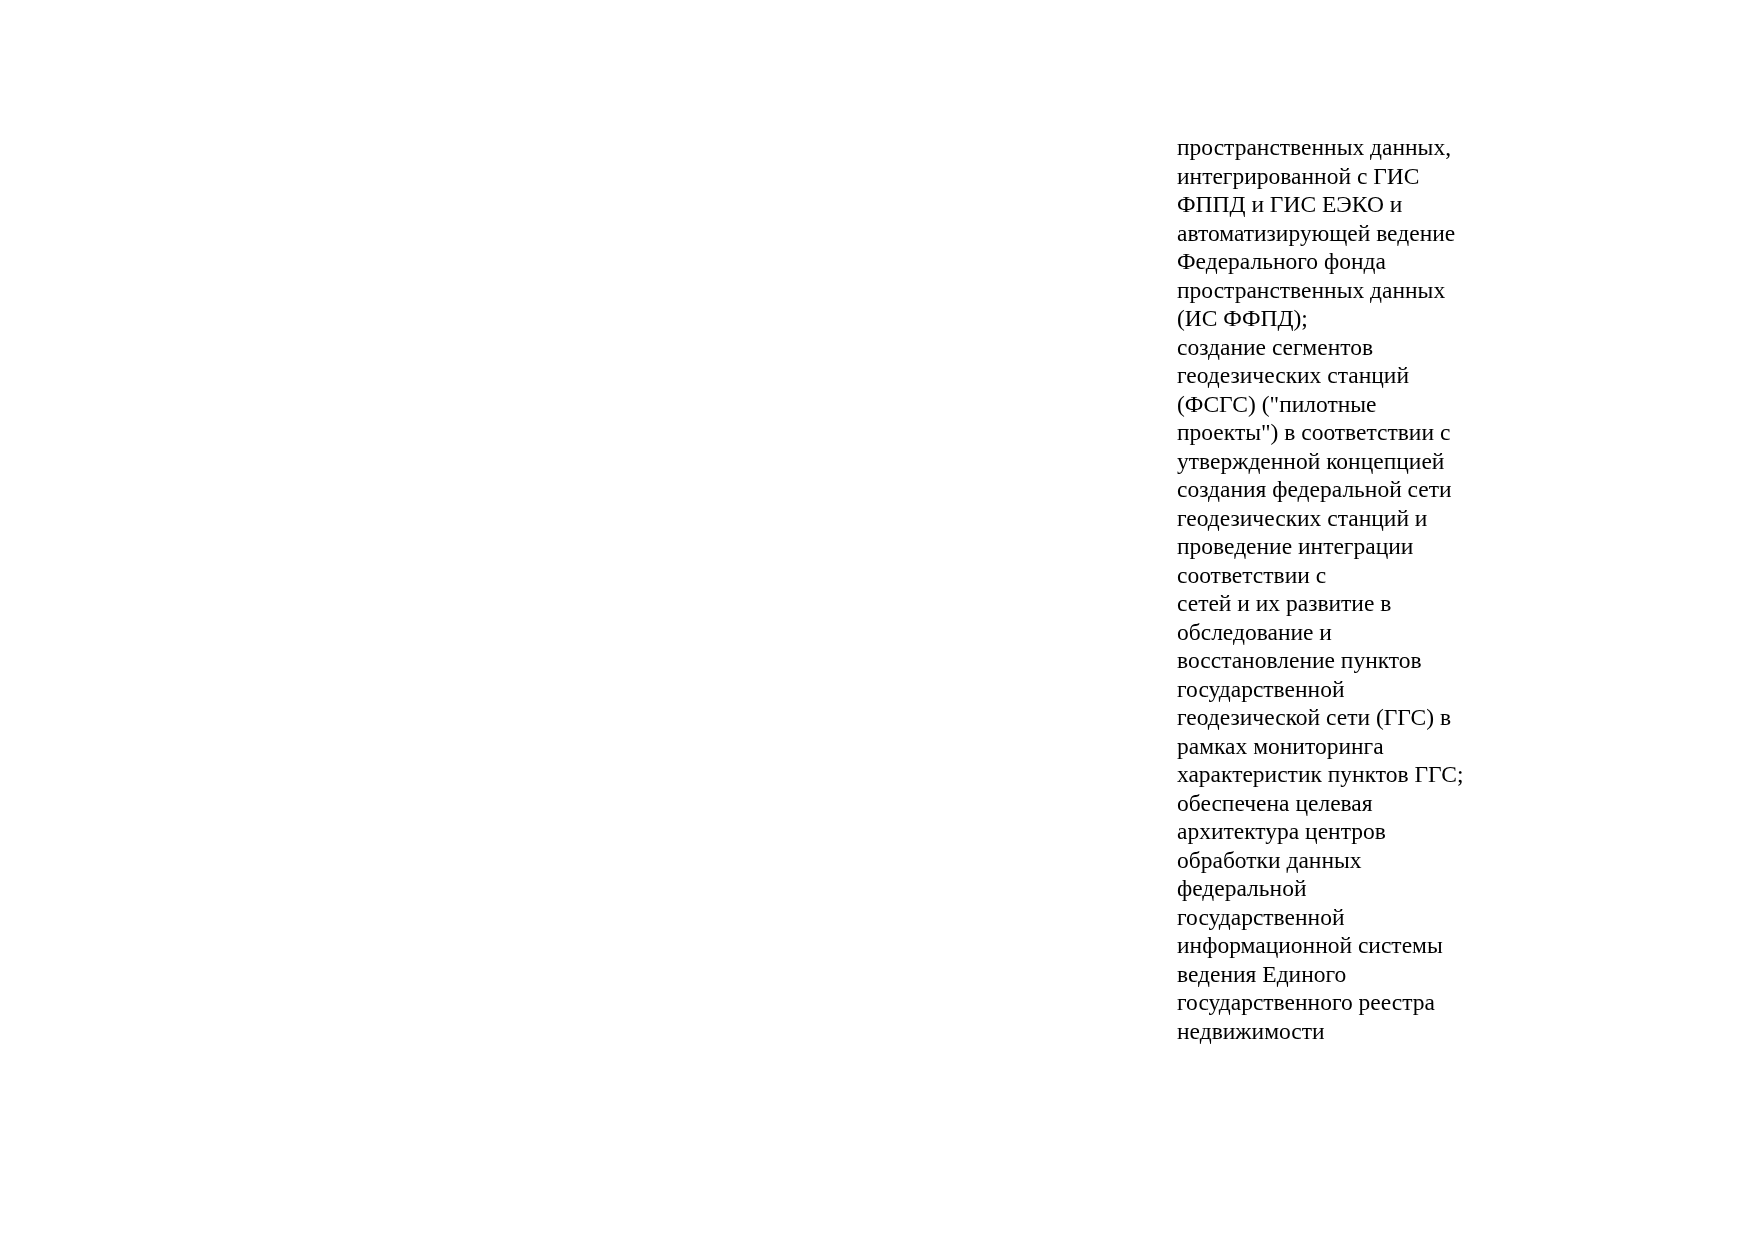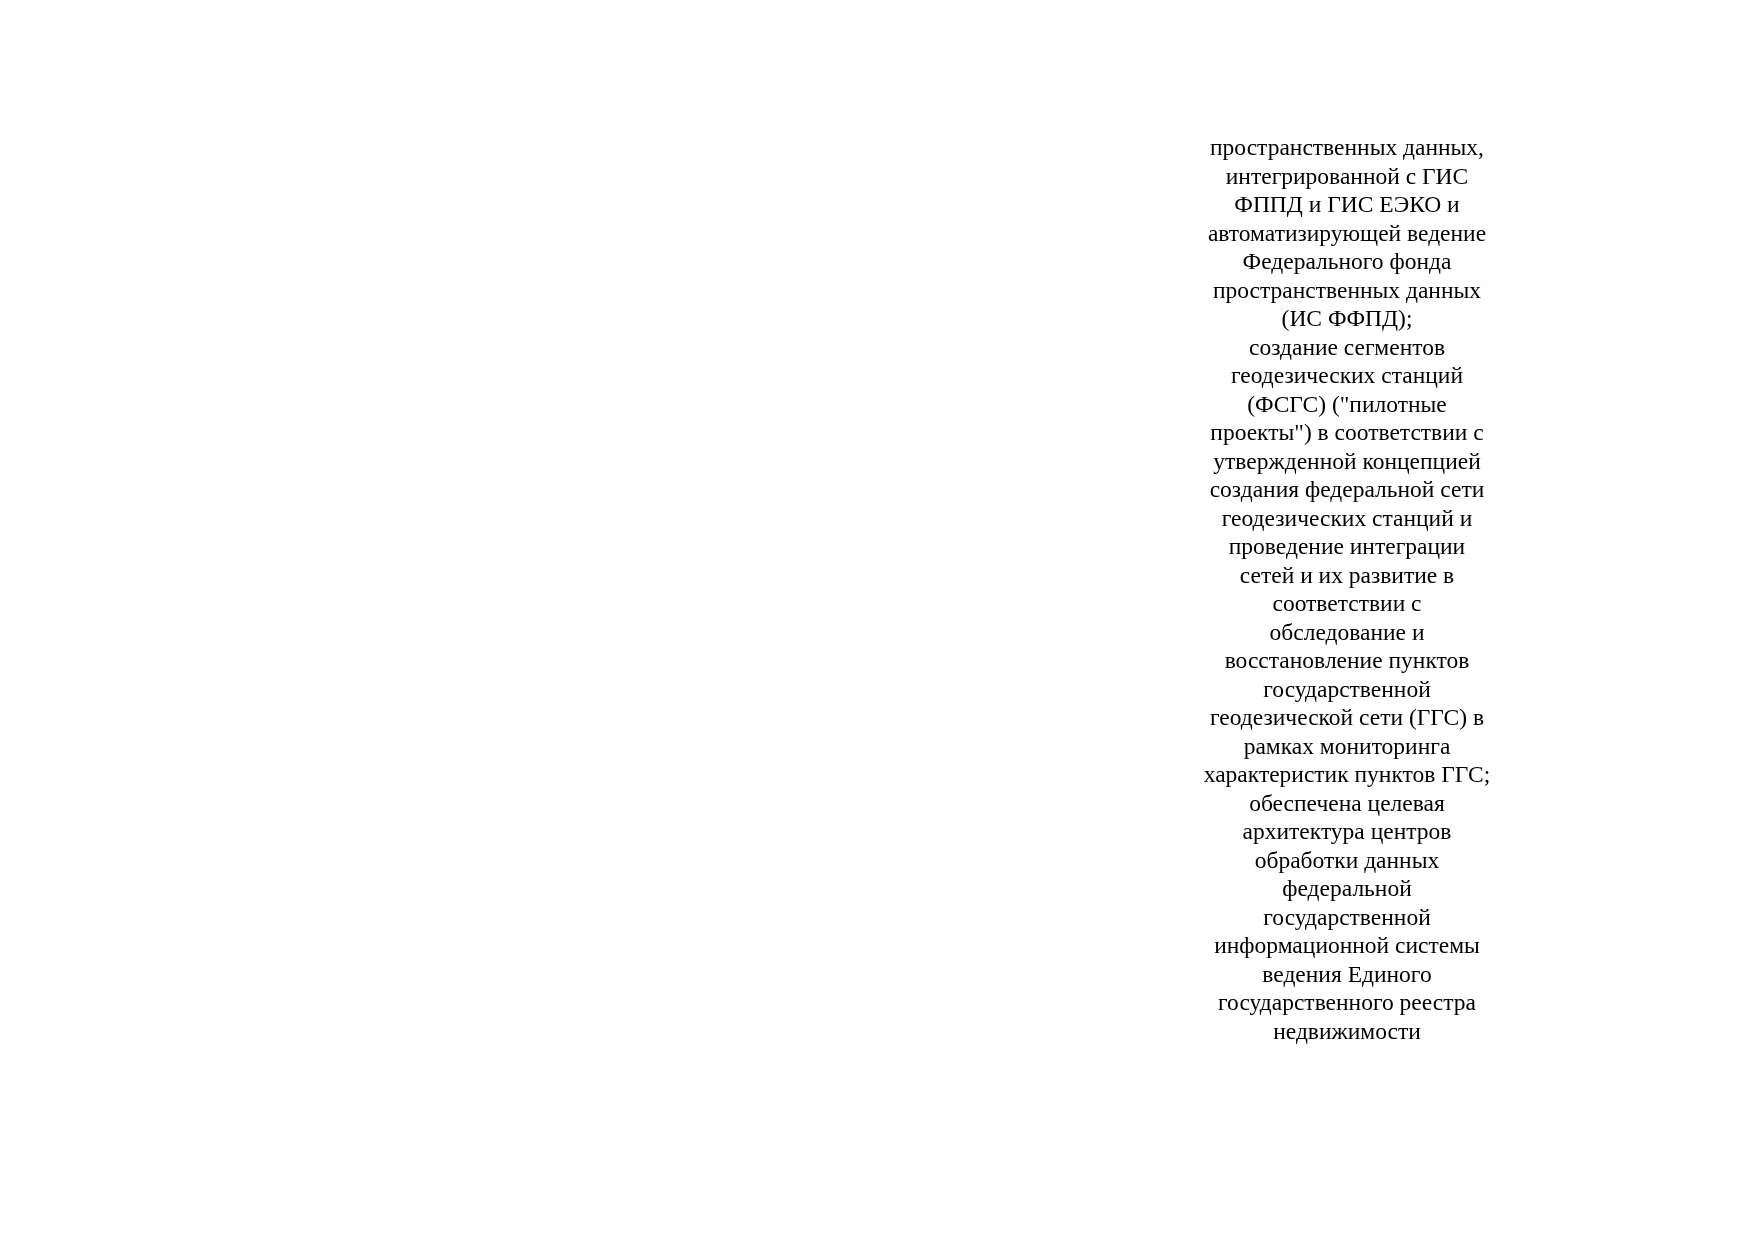--- a/index.html
+++ b/index.html
@@ -23,21 +23,20 @@
     }
     .text-column {
       position: absolute;
       left: 1177px;
       top: 133px;
       width: 340px;
       font-family: "Liberation Serif", "DejaVu Serif", serif;
       font-size: 23.5px;
       line-height: 28.5px;
       color: #000000;
-      text-align: center;
     }
     .line {
       display: block;
       white-space: nowrap;
       height: 28.5px;
     }
   </style>
 </head>
 <body>
 
@@ -51,22 +50,22 @@
     <span class="line">пространственных данных</span>
     <span class="line">(ИС ФФПД);</span>
     <span class="line">создание сегментов</span>
     <span class="line">геодезических станций</span>
     <span class="line">(ФСГС) ("пилотные</span>
     <span class="line">проекты") в соответствии с</span>
     <span class="line">утвержденной концепцией</span>
     <span class="line">создания федеральной сети</span>
     <span class="line">геодезических станций и</span>
     <span class="line">проведение интеграции</span>
+    <span class="line">соответствии с</span>
     <span class="line">сетей и их развитие в</span>
-    <span class="line">соответствии с</span>
     <span class="line">обследование и</span>
     <span class="line">восстановление пунктов</span>
     <span class="line">государственной</span>
     <span class="line">геодезической сети (ГГС) в</span>
     <span class="line">рамках мониторинга</span>
     <span class="line">характеристик пунктов ГГС;</span>
     <span class="line">обеспечена целевая</span>
     <span class="line">архитектура центров</span>
     <span class="line">обработки данных</span>
     <span class="line">федеральной</span>

